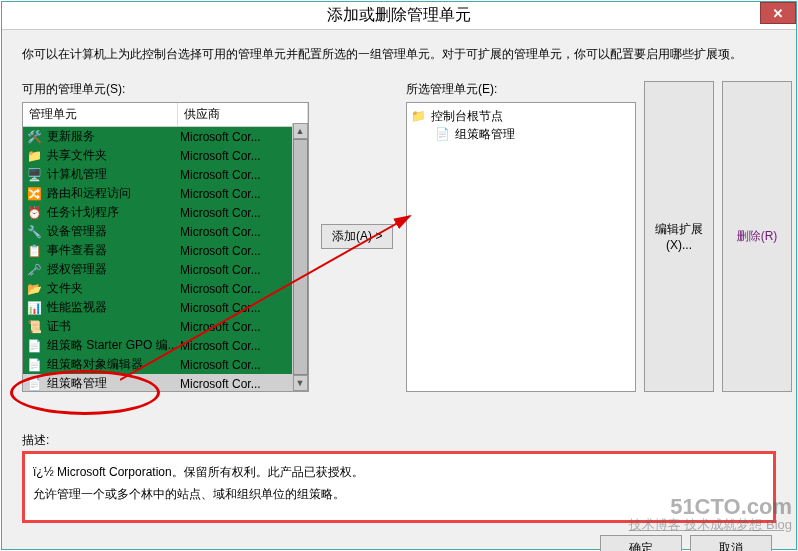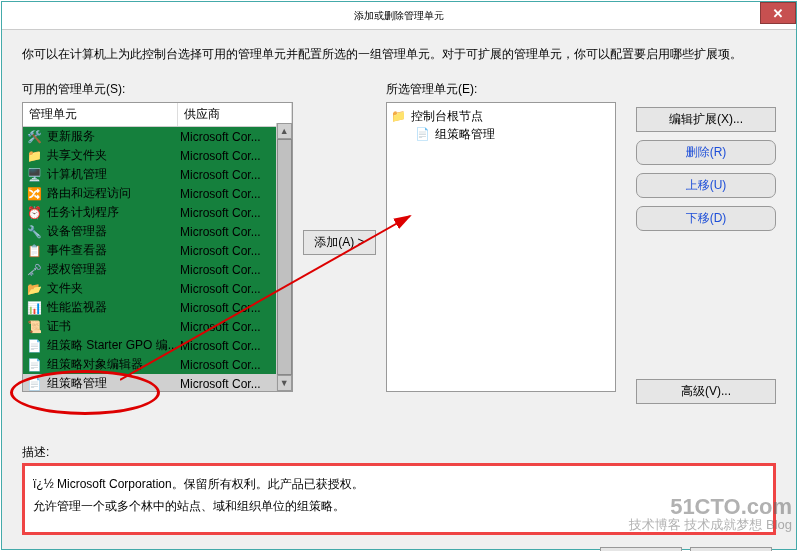--- a/index.html
+++ b/index.html
@@ -1,59 +1,59 @@
 <!DOCTYPE html>
 <html><head>
 <meta charset="utf-8">
 <style>
 * { box-sizing: border-box; margin: 0; padding: 0; }
 body { font-family: "Microsoft YaHei", sans-serif; font-size: 12px; background: #fff; width: 798px; height: 551px; position: relative; }
 .window { position: absolute; top: 1px; left: 1px; width: 796px; height: 549px; background: #f0f0f0; border: 1px solid #4aa; }
 .titlebar { height: 28px; background: #fff; border-bottom: 1px solid #ccc; display: flex; align-items: center; justify-content: center; position: relative; }
-.titlebar .title { font-size: 10px; }
+.titlebar .title { font-size: 16px; }
 .close-btn { position: absolute; right: 0; top: 0; width: 36px; height: 22px; background: #c75050; border: 1px solid #8a3a3a; display: flex; align-items: center; justify-content: center; color: #fff; font-size: 13px; font-weight: bold; }
 .content { padding: 16px 20px 0; }
 .instruction { font-size: 12px; color: #000; margin-bottom: 18px; }
 .panels { display: flex; gap: 10px; }
 .panel-left { width: 296px; }
 .panel-mid { width: 80px; display: flex; align-items: center; justify-content: center; }
-.panel-right { flex: 1; display: flex; gap: 20px; }
+.panel-right { flex: 1; display: flex; gap: 0; }
 .panel-label { font-size: 12px; margin-bottom: 4px; }
 .list-box { border: 1px solid #999; background: #15803d; height: 290px; display: flex; flex-direction: column; position: relative; }
 .list-header { display: flex; background: #fff; border-bottom: 1px solid #ccc; }
 .list-header-cell { padding: 3px 6px; font-size: 12px; border-right: 1px solid #ddd; }
 .lh1 { width: 155px; }
 .lh2 { flex: 1; }
 .list-body { flex: 1; overflow: hidden; position: relative; }
 .list-row { display: flex; height: 19px; align-items: center; }
 .list-row.selected { background: #d0d0d0; }
 .cell1 { width: 155px; display: flex; align-items: center; gap: 4px; padding-left: 4px; white-space: nowrap; overflow: hidden; }
 .cell2 { flex: 1; padding-left: 2px; white-space: nowrap; overflow: hidden; }
 .icon { width: 16px; height: 16px; display: inline-flex; align-items: center; justify-content: center; flex-shrink: 0; }
 .scrollbar { position: absolute; right: 0; top: 20px; bottom: 0; width: 16px; background: #e8e8e8; border-left: 1px solid #ccc; }
 .scroll-btn { height: 16px; background: #d0d0d0; border: 1px solid #999; display: flex; align-items: center; justify-content: center; font-size: 9px; color: #555; }
 .scroll-thumb { position: absolute; top: 16px; bottom: 16px; left: 0; right: 0; background: #c0c0c0; border: 1px solid #888; }
 .scroll-bot { position: absolute; bottom: 0; left: 0; right: 0; }
 .btn { border: 1px solid #999; background: #e6e6e6; padding: 3px 10px; font-size: 12px; min-width: 70px; text-align: center; cursor: default; }
-.btn.disabled { color: #1d4ed8; border-radius: 7px; }
+.btn.disabled { color: #701a75; }
 .tree-box { border: 1px solid #999; background: #fff; height: 290px; width: 230px; padding: 4px; }
 .tree-row { display: flex; align-items: center; gap: 4px; height: 18px; }
 .tree-row.child { padding-left: 24px; }
-.right-buttons { display: flex; flex-direction: column; gap: 8px; width: 140px; justify-content: space-between; }
+.right-buttons { display: flex; gap: 8px; width: 140px; justify-content: space-between; }
 .right-buttons .btn { width: 100%; }
 .advanced-btn-wrap { margin-top: 140px; }
 .desc-section { margin-top: 12px; }
 .desc-label { font-size: 12px; margin-bottom: 2px; margin-top: 40px; }
 .desc-box { border: 3px solid #ef4444; background: #fff; padding: 8px; height: 72px; font-size: 12px; line-height: 1.8; }
 .bottom-buttons { display: flex; justify-content: flex-end; gap: 8px; margin-top: 12px; padding-right: 4px; }
 .bottom-buttons .btn { width: 82px; padding: 4px 10px; }
 .red-ellipse { position: absolute; width: 150px; height: 45px; border: 3px solid #d00; border-radius: 50%; pointer-events: none; }
 .red-arrow { position: absolute; pointer-events: none; }
 .watermark { position: absolute; right: 6px; bottom: 20px; color: rgba(100,100,100,.5); font-family: Arial, sans-serif; font-size: 22px; font-weight: bold; text-align: right; line-height: 1; pointer-events: none; }
-.watermark .sub { font-size: 13px; font-weight: normal; }
+.watermark .sub { font-size: 13px; font-weight: normal; text-decoration: underline; }
 </style>
 </head>
 <body>
 
 <div class="window">
   <div class="titlebar">
     <span class="title">添加或删除管理单元</span>
     <div class="close-btn">
       <span>✕</span>
     </div>

